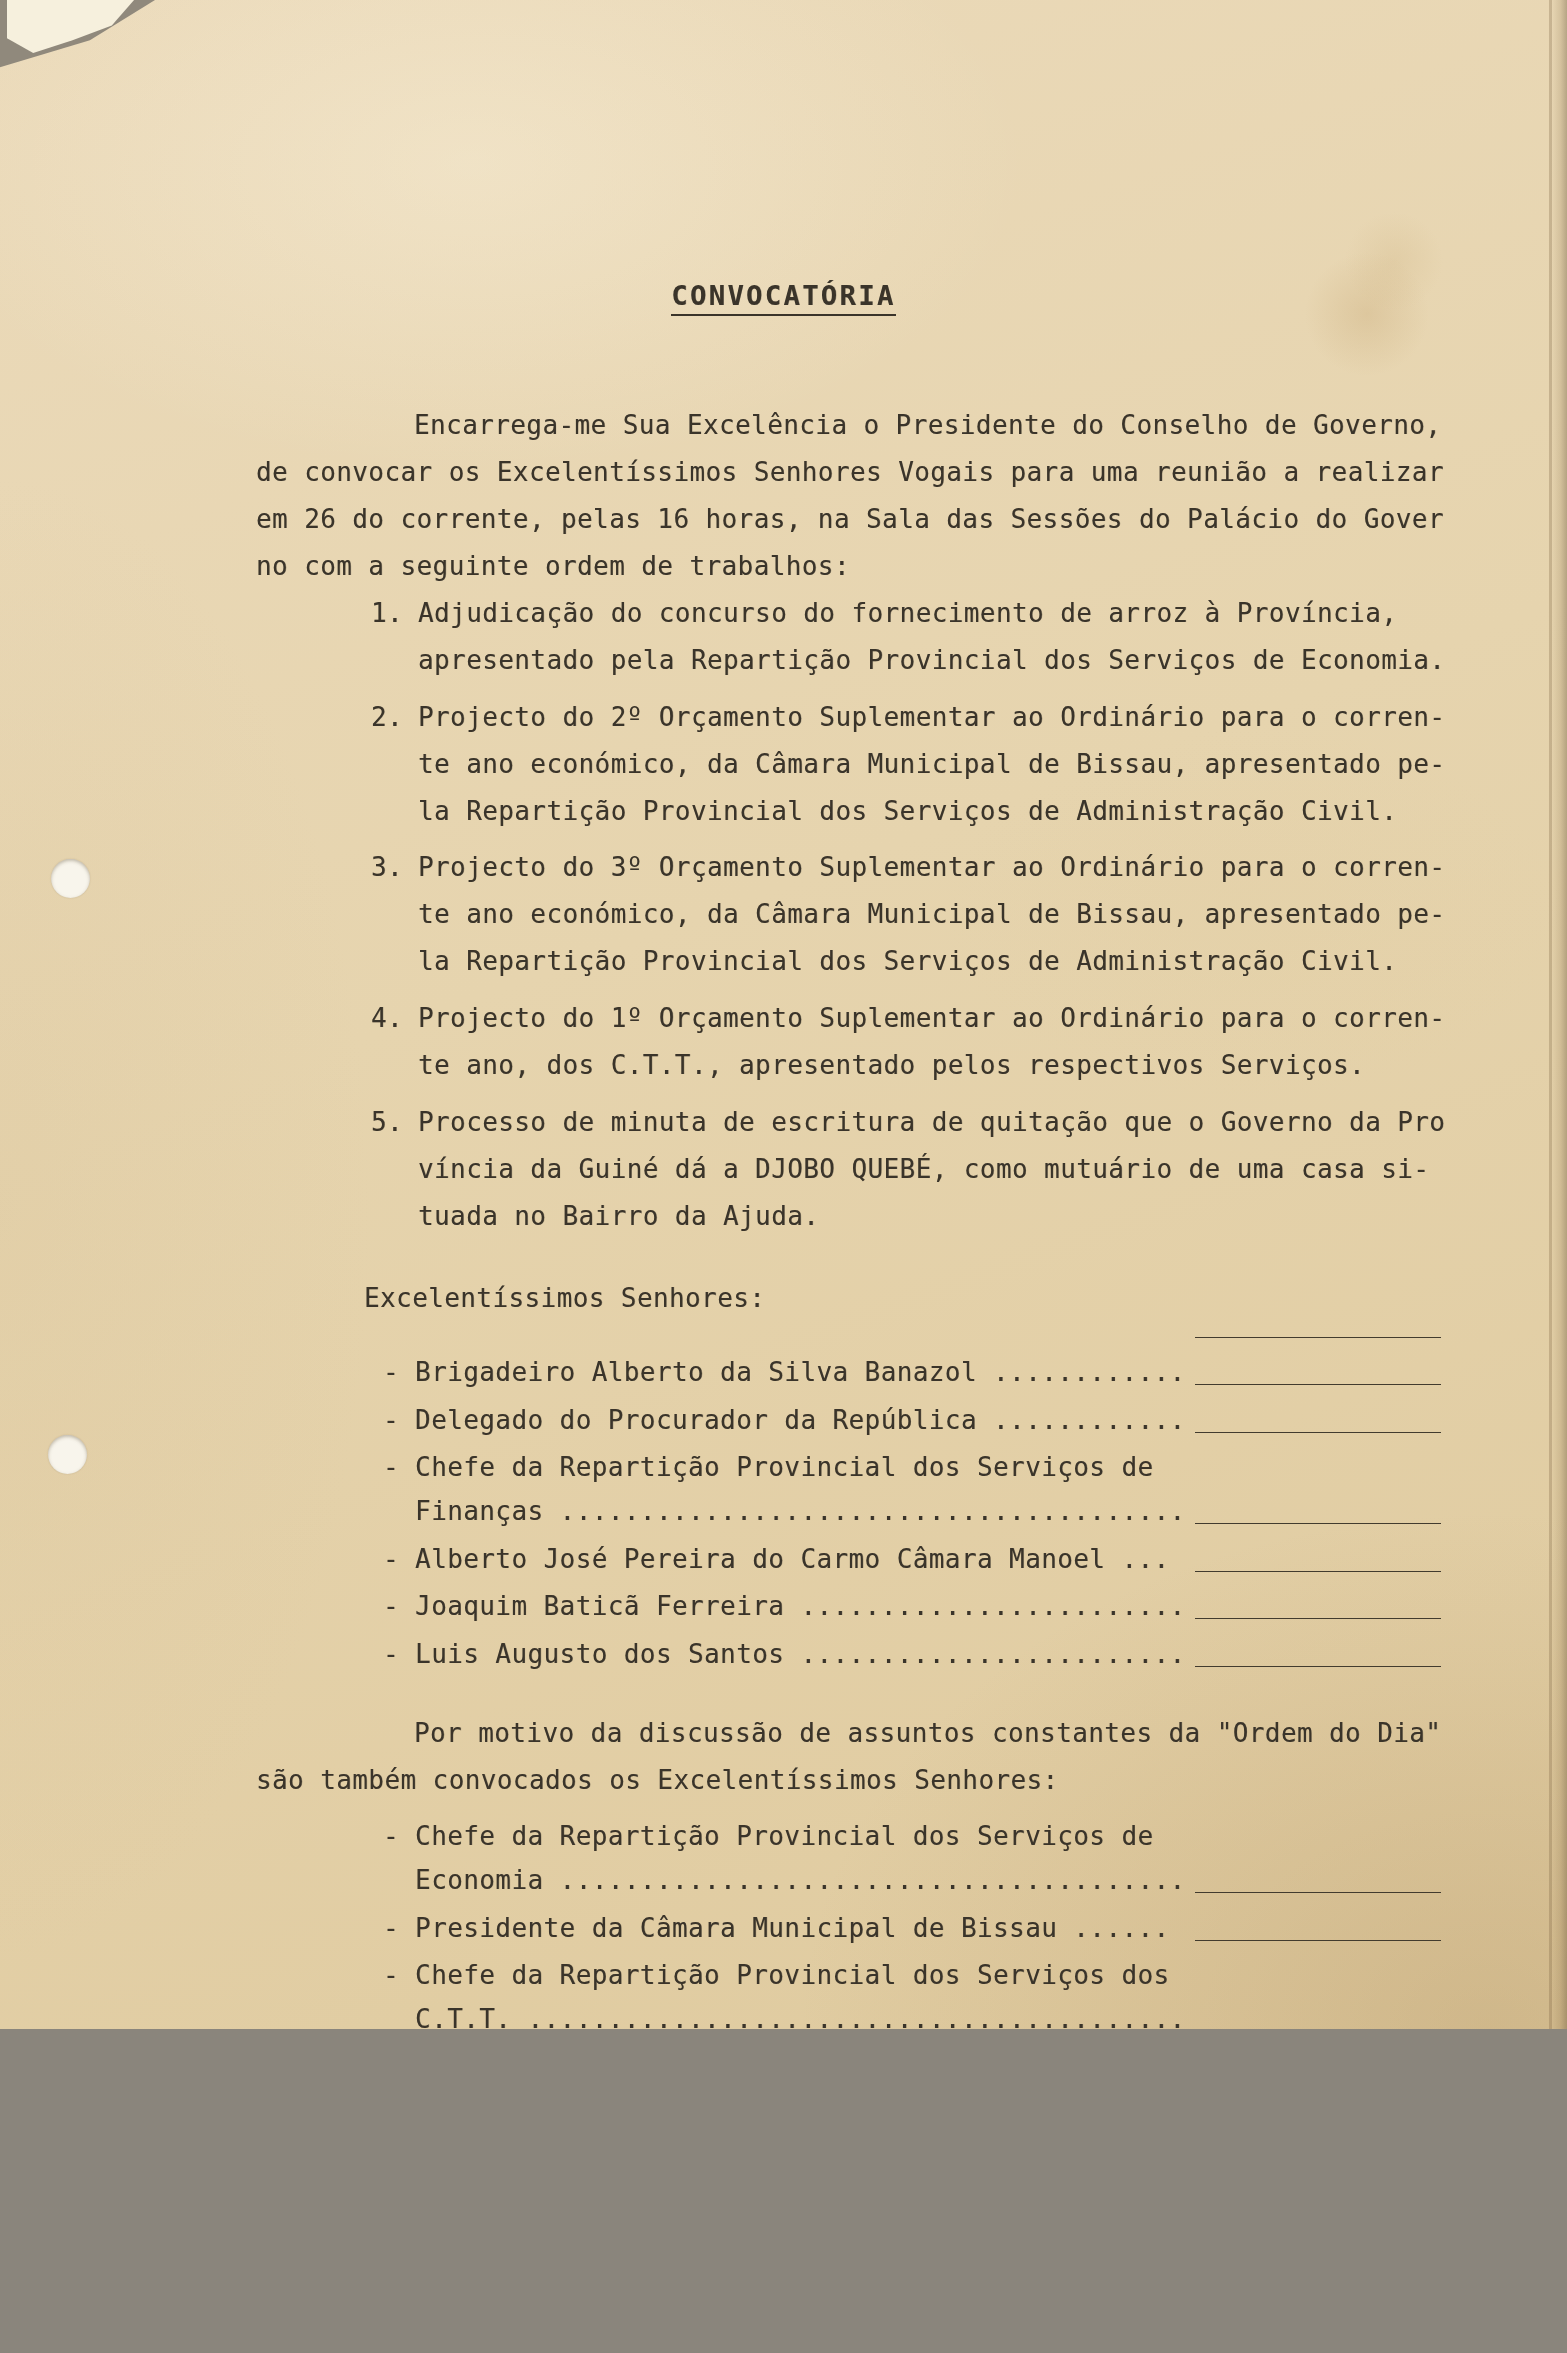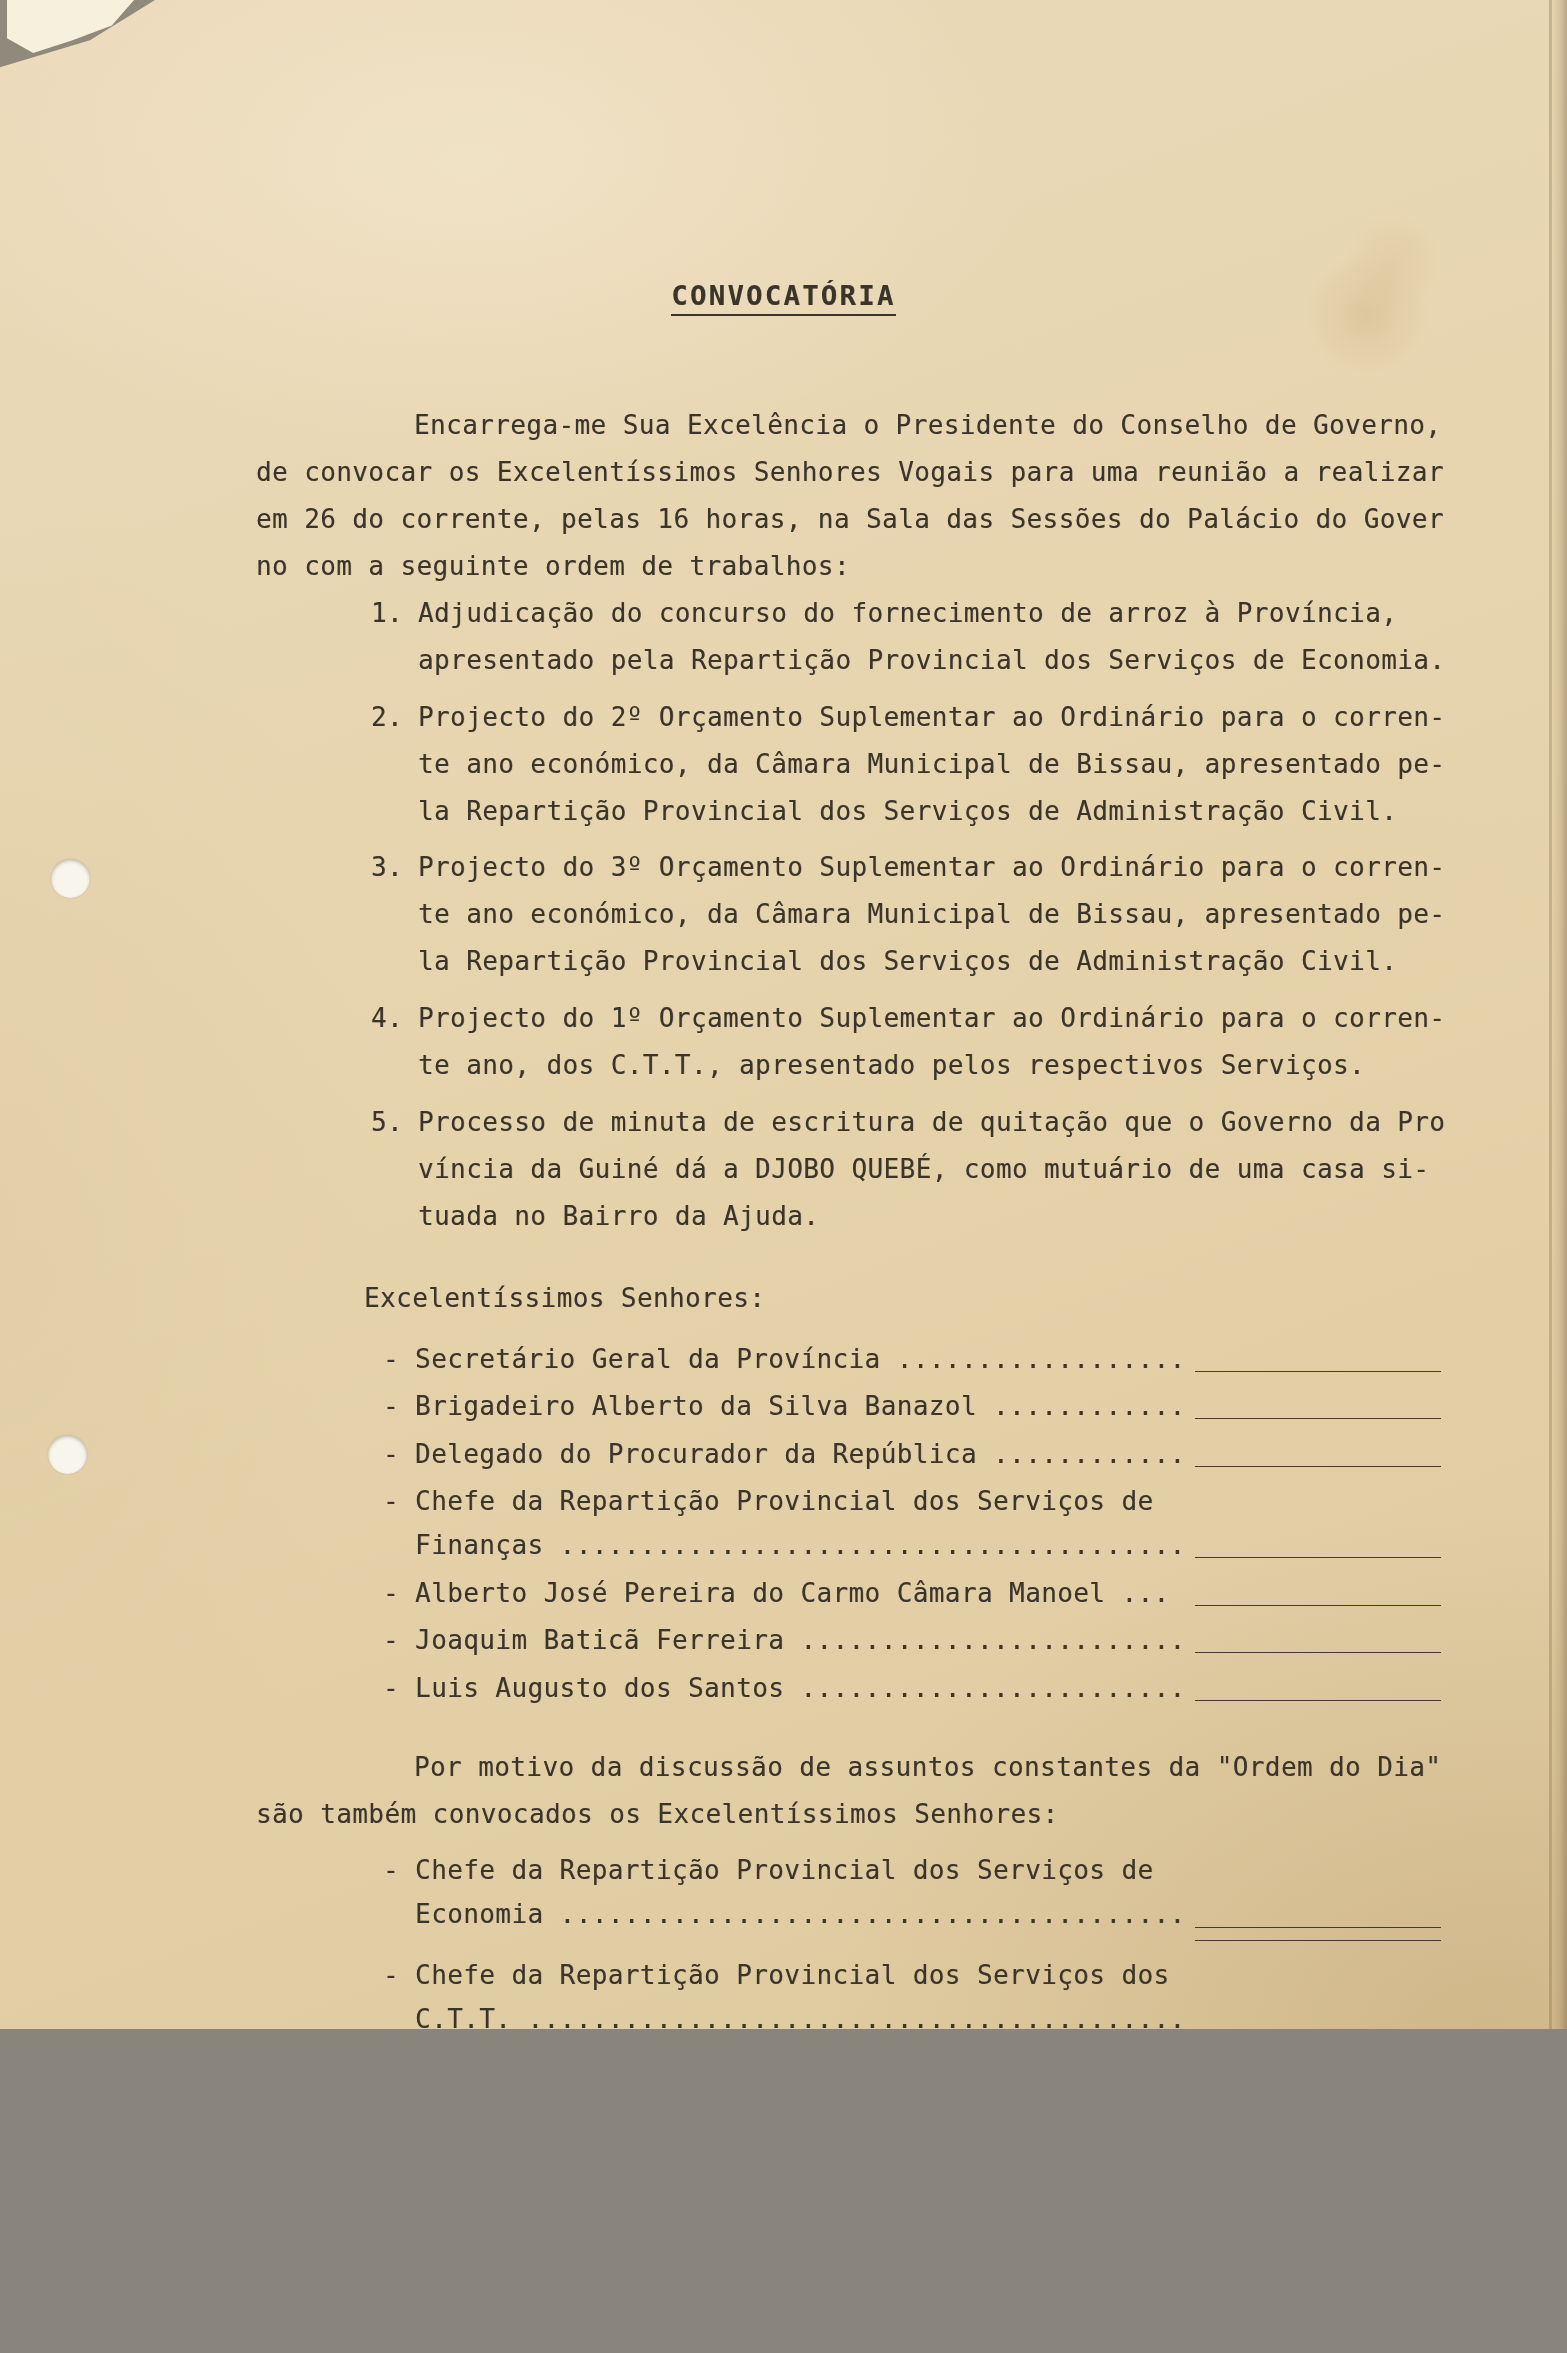--- a/index.html
+++ b/index.html
@@ -150,21 +150,20 @@
           <div class="line">tuada no Bairro da Ajuda.</div>
         </div>
       </div>
 
     </div>
 
     <div class="section-heading line">Excelentíssimos Senhores:</div>
 
     <div class="sig-rows">
       <div class="sig-row">
-        <div class="sig-text">- Secretário Geral da Província ..................</div>
         <div class="sig-line"></div>
       </div>
       <div class="sig-row">
         <div class="sig-text">- Brigadeiro Alberto da Silva Banazol ............</div>
         <div class="sig-line"></div>
       </div>
       <div class="sig-row">
         <div class="sig-text">- Delegado do Procurador da República ............</div>
         <div class="sig-line"></div>
       </div>
@@ -192,20 +191,21 @@
       <div class="line">são também convocados os Excelentíssimos Senhores:</div>
     </div>
 
     <div class="sig-rows second">
       <div class="sig-row">
         <div class="sig-text">- Chefe da Repartição Provincial dos Serviços de
   Economia .......................................</div>
         <div class="sig-line"></div>
       </div>
       <div class="sig-row">
+        <div class="sig-text">- Presidente da Câmara Municipal de Bissau ......</div>
         <div class="sig-line"></div>
       </div>
       <div class="sig-row">
         <div class="sig-text">- Chefe da Repartição Provincial dos Serviços dos
   C.T.T. .........................................</div>
         <div class="sig-line"></div>
       </div>
     </div>
 
   </div>

